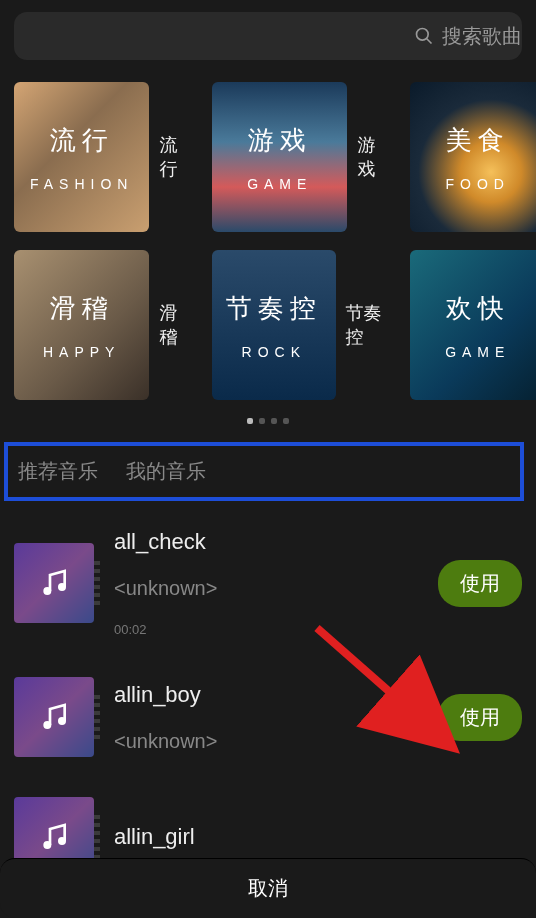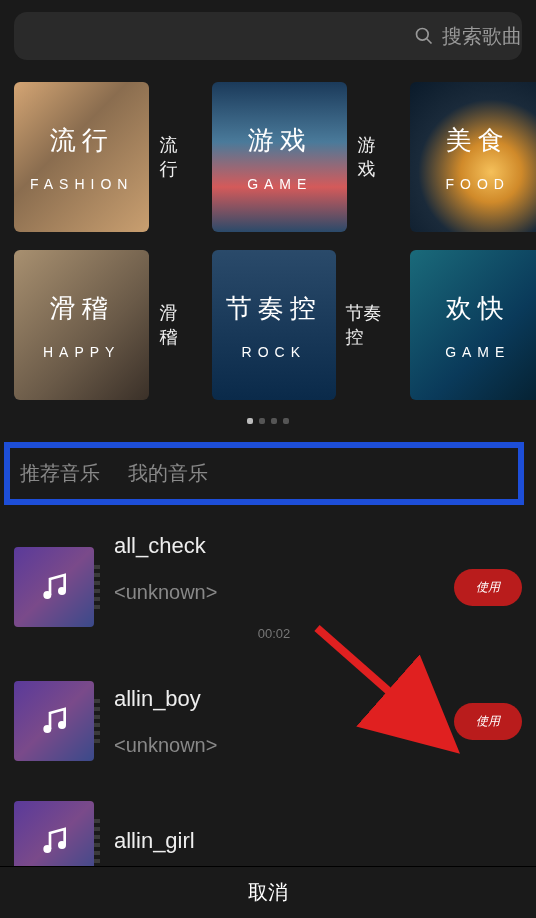--- a/index.html
+++ b/index.html
@@ -48,21 +48,21 @@
     .bg-food    { background: radial-gradient(circle at 60% 60%, #f5c05a 0%, #d08a2a 25%, #1a2a3a 60%, #0a1a2a 100%); }
     .bg-funny   { background: linear-gradient(135deg,#a89070 0%,#6a5a48 60%,#3a3028 100%); }
     .bg-rock    { background: linear-gradient(180deg,#2a4a6a 0%,#1a3a5a 50%,#0a2a4a 100%); }
     .bg-happy   { background: linear-gradient(135deg,#1a6a7a 0%,#0a3a5a 60%,#052030 100%); }
 
     .dots { display: flex; justify-content: center; gap: 6px; padding: 10px 0 12px 0; }
     .dot { width: 6px; height: 6px; background: #555; border-radius: 2px; }
     .dot.active { background: #bbb; }
 
     .tabs-box {
-      border: 6px solid #1d4ed8;
+      border: 4px solid #1d4ed8;
       margin: 6px 12px 12px 4px;
       padding: 12px 10px;
       display: flex; align-items: center; gap: 28px;
     }
     .tab { color: #888; font-size: 20px; }
     .tab.active { color: #fff; font-size: 28px; font-weight: 500; }
 
     .song-list { padding: 0 14px; }
     .song-item {
       display: flex; align-items: center; gap: 20px;
@@ -78,33 +78,34 @@
       flex-shrink: 0;
     }
     .song-tile::after {
       content: ""; position: absolute; right: -6px; top: 18px; bottom: 18px; width: 6px;
       background: repeating-linear-gradient(0deg,#3a3a3a 0 4px,transparent 4px 8px);
     }
     .note-icon { width: 32px; height: 32px; }
     .song-info { flex: 1; display: flex; flex-direction: column; gap: 22px; }
     .song-title { font-size: 22px; color: #eee; }
     .song-artist { font-size: 20px; color: #888; }
-    .song-dur { font-size: 13px; color: #777; text-align: center; }
+    .song-dur { font-size: 13px; color: #777; }
     .use-btn {
-      background: #b91c1c; color: #fff;
+      background: #4d7c0f; color: #fff;
       border: none; border-radius: 22px;
-      padding: 10px 22px; font-size: 12px; font-style: italic;
+      padding: 10px 22px; font-size: 20px;
     }
 
     .footer {
       position: absolute; bottom: 0; left: 0; right: 0;
-      height: 52px; background: #1a1a1a;
+      height: 60px; background: #1a1a1a;
       border-top: 1px solid #000;
       display: flex; align-items: center; justify-content: center;
       font-size: 20px;
+      border-radius: 15px;
     }
 
     .arrow {
       position: absolute;
       top: 618px; left: 312px;
       width: 160px; height: 140px;
       pointer-events: none;
     }
   </style>
 </head>

